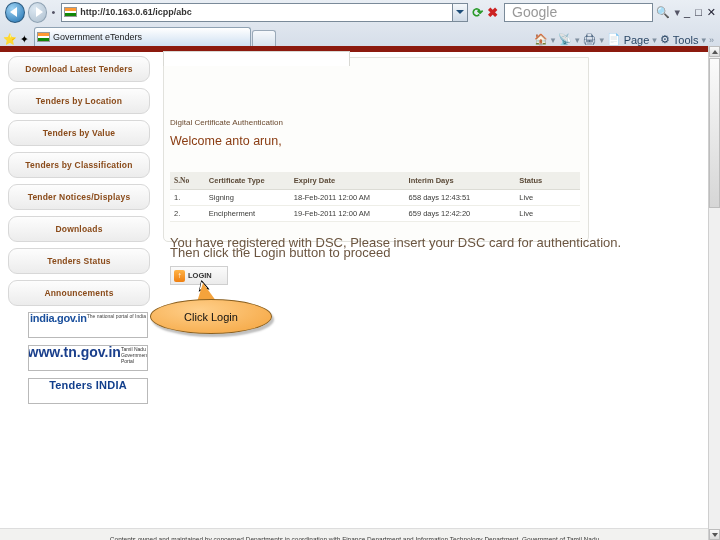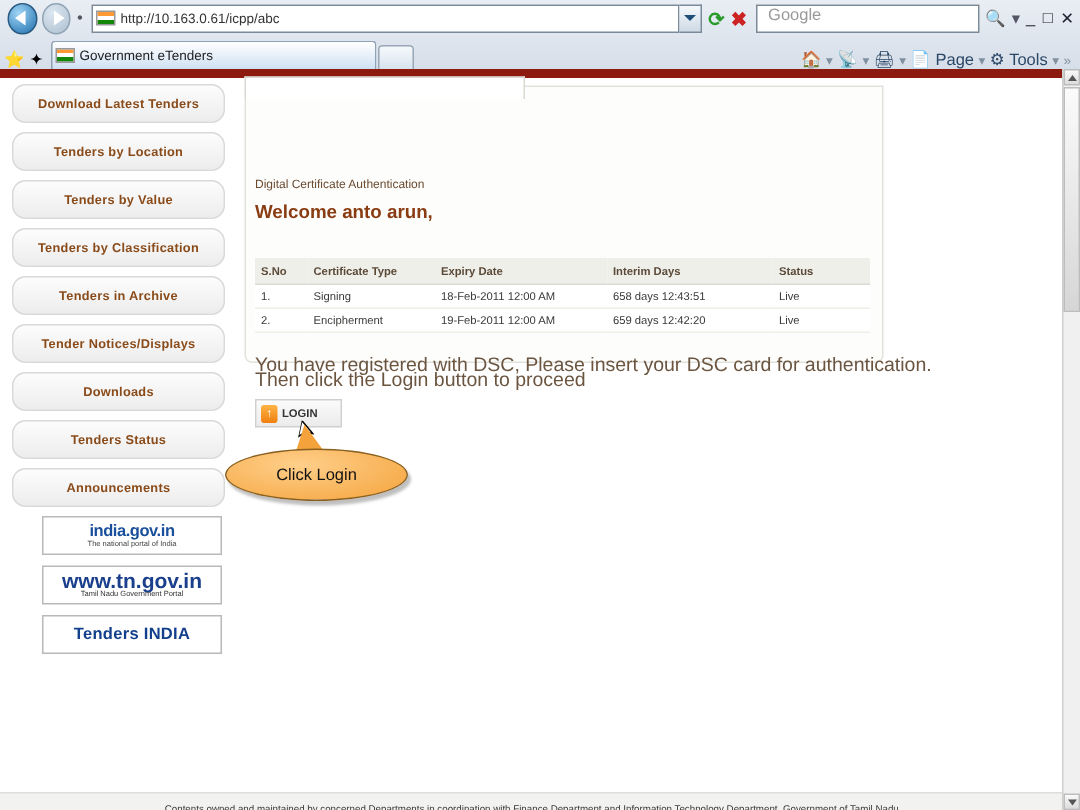--- a/index.html
+++ b/index.html
@@ -23,28 +23,28 @@
   .navbtn.back .arr{border-top:5px solid transparent;border-bottom:5px solid transparent;border-right:7px solid #fff;left:4px;}
   .navbtn.fwd .arr{border-top:5px solid transparent;border-bottom:5px solid transparent;border-left:7px solid #fff;left:7px;}
   .navsep{color:#556;margin:0 4px;font-size:11px;}
   .urlbar{
     flex:0 0 auto;width:390px;height:17px;background:#fff;border:1px solid #7a8a99;
     display:flex;align-items:center;font-size:9px;color:#333;margin-left:2px;
   }
   .flagicon{width:11px;height:8px;margin:0 3px 0 2px;flex:0 0 auto;
     background:linear-gradient(to bottom,#ff9933 0 33%,#ffffff 33% 66%,#138808 66% 100%);
     border:1px solid #999;}
-  .urltext{white-space:nowrap;overflow:hidden;}
+  .urltext{white-space:nowrap;overflow:hidden;font-weight:bold;}
   .ddbtn{width:15px;height:17px;background:linear-gradient(#f4f8fb,#cfdae6);border:1px solid #7a8a99;border-left:none;
     display:flex;align-items:center;justify-content:center;}
   .caret{width:0;height:0;border-left:4px solid transparent;border-right:4px solid transparent;border-top:4px solid #1f4e79;}
   .refresh{margin-left:4px;color:#2a9b2a;font-size:13px;font-weight:bold;}
   .stopx{margin-left:4px;color:#cc2222;font-size:13px;font-weight:bold;}
   .searchbox{width:150px;height:17px;background:#fff;border:1px solid #7a8a99;margin-left:6px;
-    display:flex;font-size:11px;color:#999;padding-left:7px;}
+    display:flex;align-items:center;font-size:14px;color:#999;padding-left:7px;}
   .magnifier{margin-left:4px;color:#2255aa;font-size:11px;}
   .wbtns{margin-left:auto;display:flex;align-items:center;gap:5px;padding-right:4px;font-size:11px;color:#223;}
   .wbtn{font-family:"Liberation Sans",sans-serif;}
   .tabrow{position:absolute;left:0;top:24px;height:22px;width:720px;display:flex;align-items:flex-end;}
   .favstar{font-size:11px;margin-left:3px;}
   .tab{
     margin-left:5px;width:215px;height:18px;background:linear-gradient(#ffffff,#cfe0f2);
     border:1px solid #8fa2b3;border-bottom:none;border-radius:3px 3px 0 0;
     display:flex;align-items:center;font-size:9px;color:#222;
   }
@@ -59,38 +59,38 @@
   
   #sidebar{position:absolute;left:4px;top:4px;width:150px;}
   .sbtn{
     width:140px;height:24px;margin:0 0 6px 4px;
     background:linear-gradient(#fdfdfd,#ececec);
     border:1px solid #d8d8d8;border-radius:9px;
     display:flex;align-items:center;justify-content:center;
     font-size:8.5px;color:#8a4b1a;font-weight:bold;letter-spacing:.2px;
   }
   .logobox{width:118px;height:24px;margin:0 0 7px 24px;background:#fff;border:1px solid #b9b9b9;
-    display:flex;flex-direction:column;align-items:center;justify-content:center;overflow:hidden;}
+    display:flex;align-items:flex-start;justify-content:center;overflow:hidden;}
   .l1{font-size:11px;font-weight:bold;color:#1a4f9c;line-height:11px;letter-spacing:-.3px;}
   .l2{font-size:5px;color:#444;line-height:6px;}
   .l3{font-size:14px;font-weight:bold;color:#1a3f8c;line-height:12px;}
   .l4{font-size:5px;color:#333;line-height:6px;}
   .l5{font-size:11px;font-weight:bold;color:#123f8c;letter-spacing:.2px;}
   
   #panel{position:absolute;left:163px;top:5px;width:424px;height:183px;
     background:#fdfdfb;border:1px solid #e2e2dd;border-radius:0 0 5px 5px;}
   #panelhdr{position:absolute;left:163px;top:-1px;width:185px;height:14px;background:#ffffff;
     border:1px solid #d9d9d4;border-bottom:none;}
   .phdr-text{position:absolute;left:170px;top:66px;font-size:8px;font-weight:normal;color:#6b4a2f;}
-  .welcome{position:absolute;left:170px;top:82px;font-size:12.5px;font-weight:bold;color:#8a3c12;}
+  .welcome{position:absolute;left:170px;top:82px;font-size:12.5px;font-weight:normal;color:#8a3c12;}
   table.certtbl{position:absolute;left:170px;top:120px;width:410px;border-collapse:collapse;font-size:7.5px;}
   table.certtbl th{background:#efefea;color:#5b4a38;font-weight:bold;text-align:left;
     padding:4px 4px;border-bottom:1px solid #dcdcd5;}
   table.certtbl td{background:#fff;color:#3a3a38;padding:3px 4px;border-bottom:1px solid #eeeee8;}
-  .c0{width:28px;}.c1{width:80px;}.c2{width:115px;margin-top:36px;}.c3{width:110px;}.c4{width:60px;}
+  .c0{width:28px;font-family:Liberation Serif, serif;}.c1{width:80px;}.c2{width:115px;margin-top:36px;}.c3{width:110px;}.c4{width:60px;}
   .noteline{position:absolute;left:170px;top:186px;font-size:13px;color:#6b5540;line-height:10px;}
   .loginbtn{position:absolute;left:170px;top:214px;width:53px;height:17px;
     background:linear-gradient(#fbfbfb,#ebebeb);border:1px solid #cfcfcf;
     display:flex;align-items:center;gap:3px;padding-left:3px;font-size:7.5px;font-weight:bold;color:#333;}
   .keyicon{width:11px;height:12px;background:linear-gradient(#ffb347,#ef7f10);border-radius:2px;
     display:flex;align-items:center;justify-content:center;color:#fff;font-size:8px;line-height:8px;}
   .cursor{position:absolute;left:197px;top:229px;width:0;height:0;
     border-left:5px solid #000;border-top:0 solid transparent;
     transform:rotate(12deg);}
   .cursor svg{position:absolute;left:-1px;top:-1px;}
@@ -188,23 +188,20 @@
           <span>Download Latest Tenders</span>
         </div>
       <div class="sbtn">
           <span>Tenders by Location</span>
         </div>
       <div class="sbtn">
           <span>Tenders by Value</span>
         </div>
       <div class="sbtn">
           <span>Tenders by Classification</span>
-        </div>
-      <div class="sbtn">
-          <span>Tenders in Archive</span>
         </div>
       <div class="sbtn">
           <span>Tender Notices/Displays</span>
         </div>
       <div class="sbtn">
           <span>Downloads</span>
         </div>
       <div class="sbtn">
           <span>Tenders Status</span>
         </div>

